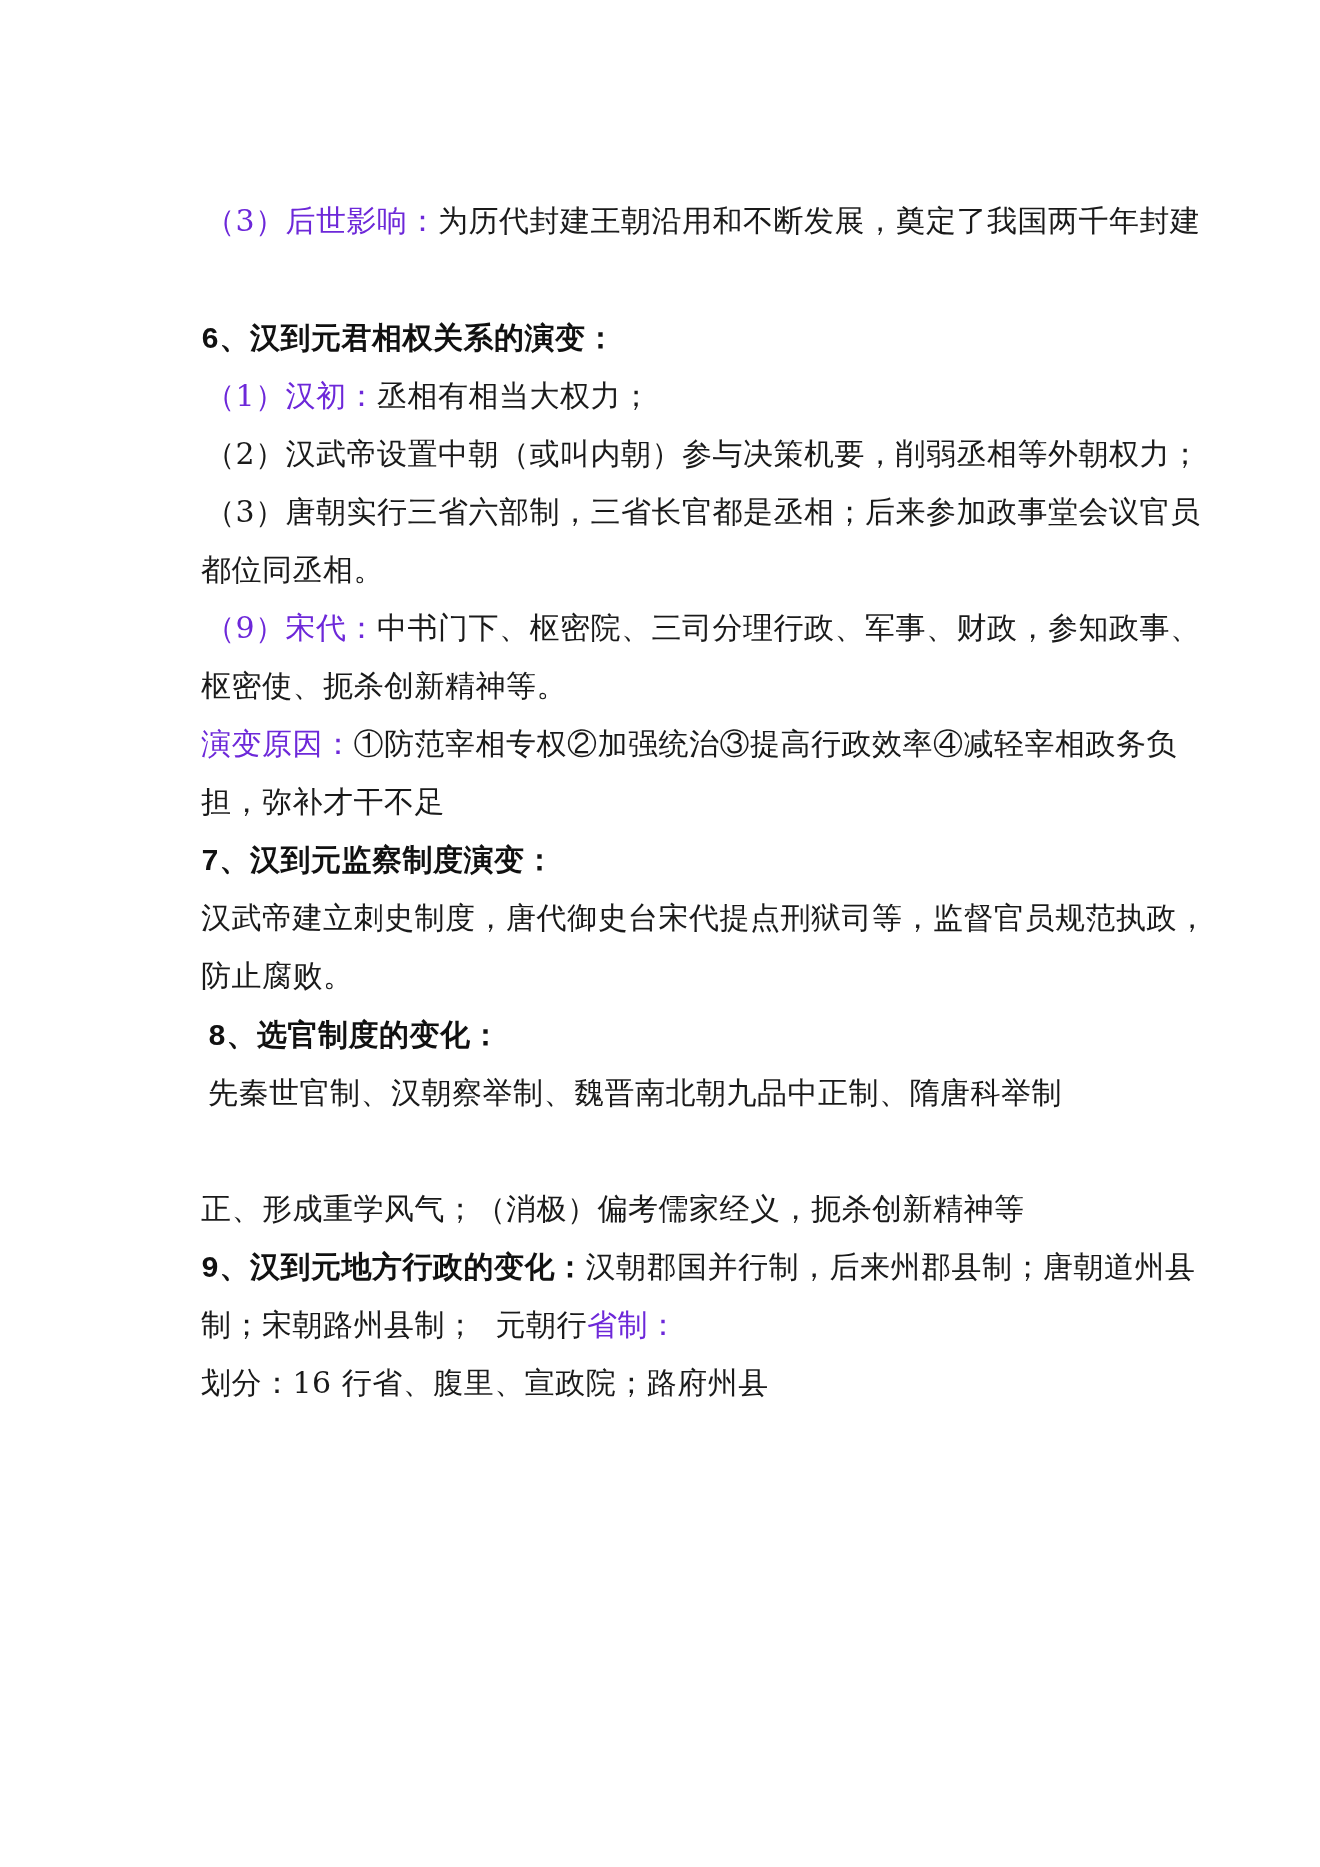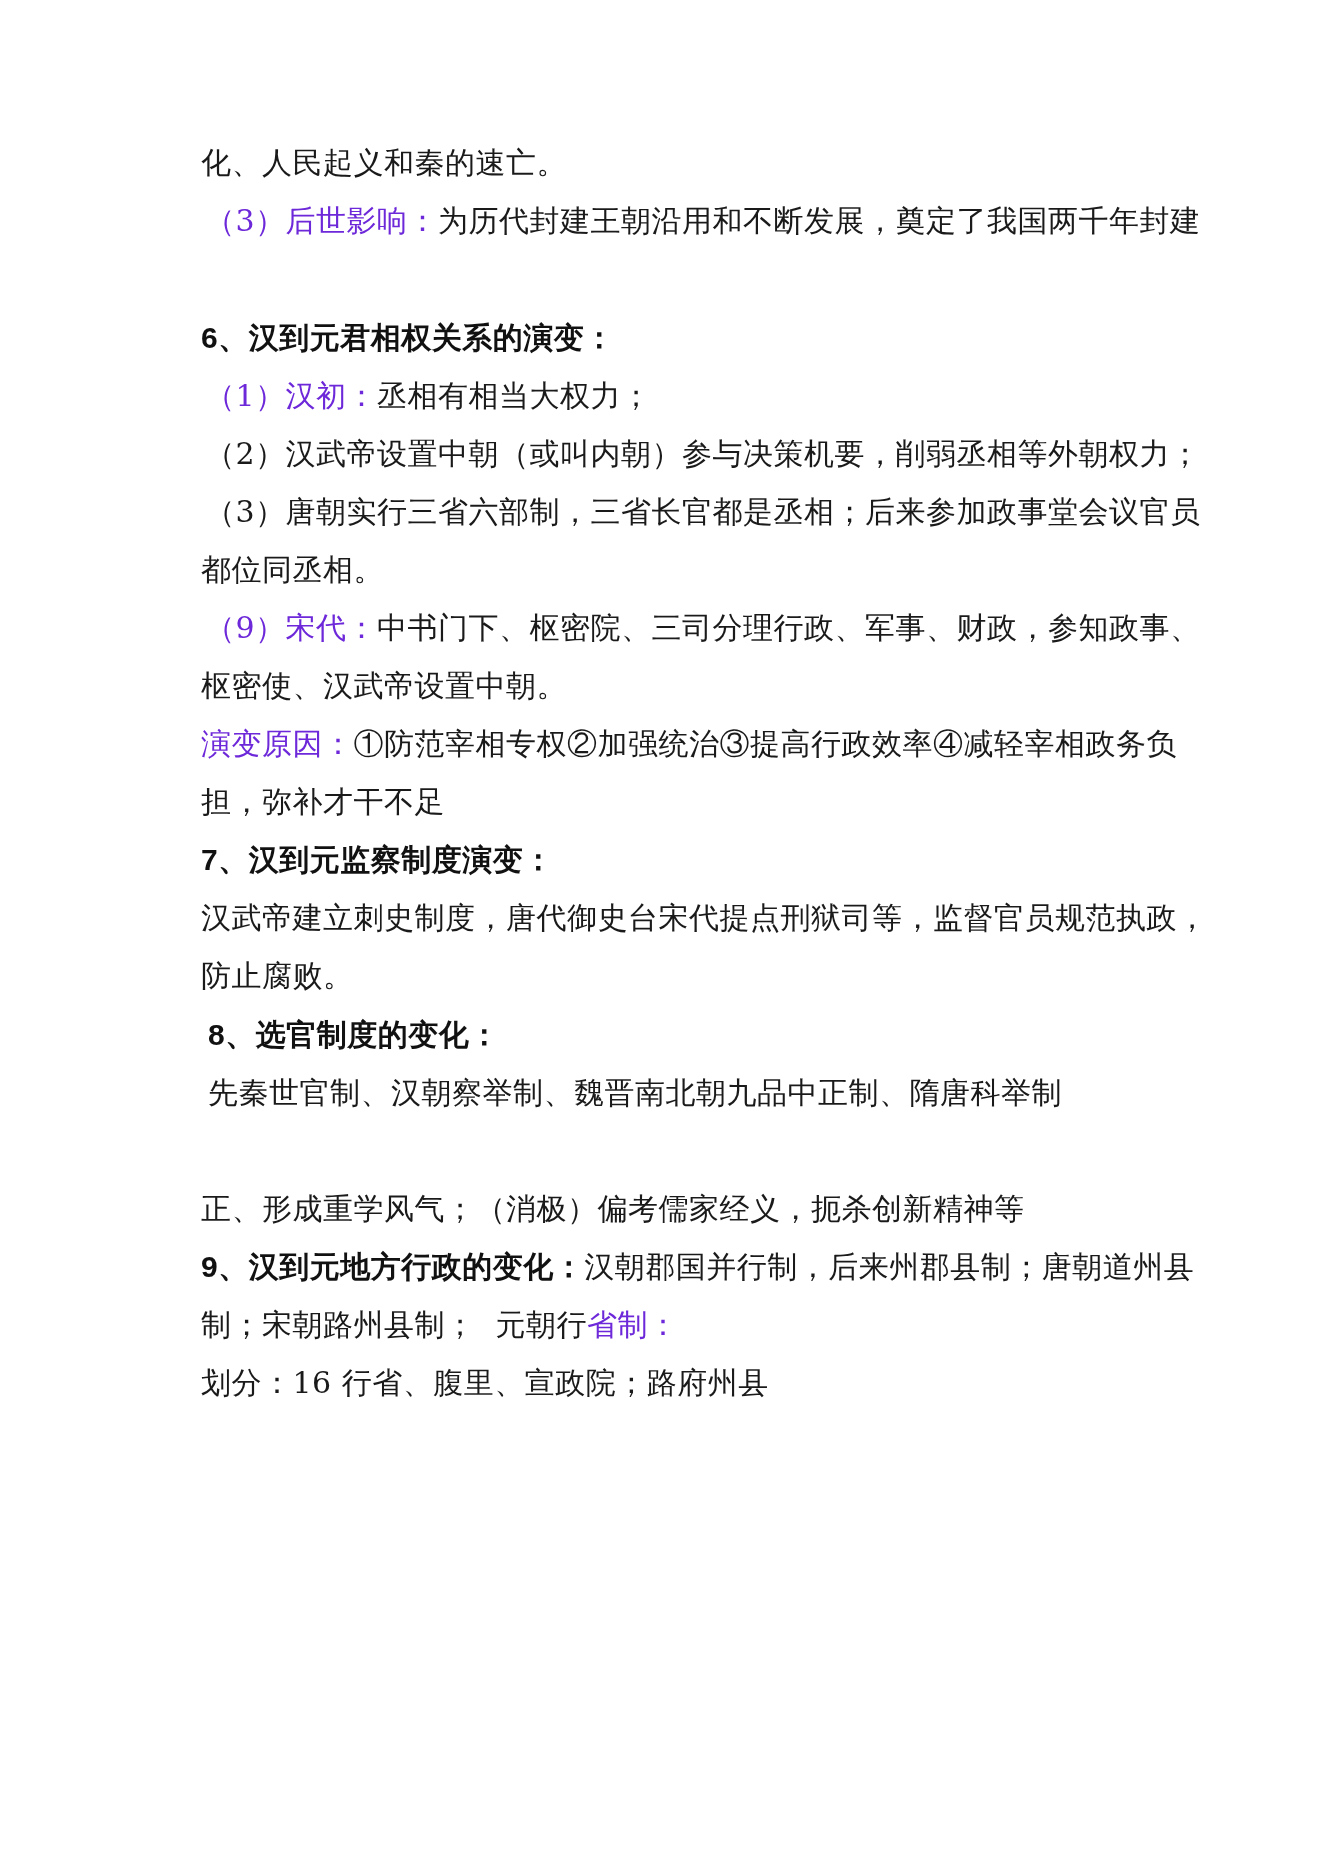--- a/index.html
+++ b/index.html
@@ -6,32 +6,29 @@
   body { width: 1320px; height: 1867px; position: relative; overflow: hidden; }
   .page {
     position: absolute; left: 0; top: 0; width: 1320px; height: 1867px; background: #fff;
     font-family: "DejaVu Serif", "Liberation Serif", serif; color: #1a1a1a;
   }
   .line {
     position: absolute; left: 201px; white-space: nowrap;
     font-size: 30px; line-height: 40px; letter-spacing: 0.5px;
   }
   .blue { color: #6d28d9; }
-  .bold { font-family: Liberation Sans, sans-serif; font-weight: bold; color: #111; }
+  .bold { font-family: Liberation Mono, monospace; font-weight: bold; color: #111; }
   .indent1 { left: 205px; }
   .indent2 { left: 208px; }
 </style>
 </head>
 <body>
 
 <div class="page">
 
-  <div class="line" style="top:143px">
-    <span>化、人民起义和秦的速亡。</span>
-  </div>
 
   <div class="line indent1" style="top:201px">
     <span class="blue">（3）后世影响：</span><span>为历代封建王朝沿用和不断发展，奠定了我国两千年封建</span>
   </div>
 
 
   <div class="line" style="top:318px">
     <span class="bold">6、汉到元君相权关系的演变：</span>
   </div>
 
@@ -49,21 +46,21 @@
 
   <div class="line" style="top:550px">
     <span>都位同丞相。</span>
   </div>
 
   <div class="line indent1" style="top:608px">
     <span class="blue">（9）宋代：</span><span>中书门下、枢密院、三司分理行政、军事、财政，参知政事、</span>
   </div>
 
   <div class="line" style="top:666px">
-    <span>枢密使、汉武帝设置中朝。</span>
+    <span>枢密使、扼杀创新精神等。</span>
   </div>
 
   <div class="line" style="top:724px">
     <span class="blue">演变原因：</span><span>①防范宰相专权②加强统治③提高行政效率④减轻宰相政务负</span>
   </div>
 
   <div class="line" style="top:782px">
     <span>担，弥补才干不足</span>
   </div>
 

